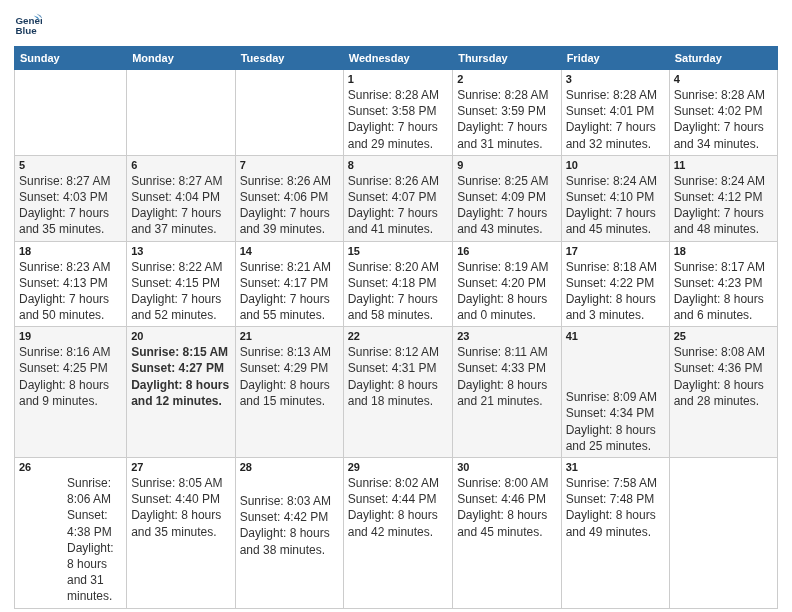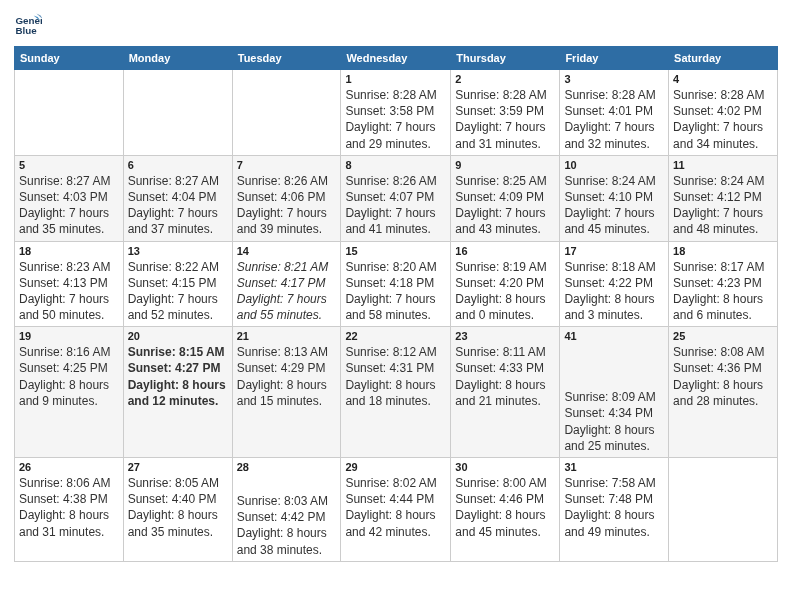--- a/index.html
+++ b/index.html
@@ -212,21 +212,21 @@
           </td>
           <td>
             <div class="day-num">13</div>
             <div class="day-info" style="white-space: pre-line;">Sunrise: 8:22 AM
 Sunset: 4:15 PM
 Daylight: 7 hours
 and 52 minutes.</div>
           </td>
           <td>
             <div class="day-num">14</div>
-            <div class="day-info" style="white-space: pre-line; font-style: italic;">Sunrise: 8:21 AM
+            <div class="day-info" style="white-space: pre-line;">Sunrise: 8:21 AM
 Sunset: 4:17 PM
 Daylight: 7 hours
 and 55 minutes.</div>
           </td>
           <td>
             <div class="day-num">15</div>
             <div class="day-info" style="white-space: pre-line;">Sunrise: 8:20 AM
 Sunset: 4:18 PM
 Daylight: 7 hours
 and 58 minutes.</div>
@@ -300,21 +300,21 @@
             <div class="day-num">25</div>
             <div class="day-info" style="white-space: pre-line;">Sunrise: 8:08 AM
 Sunset: 4:36 PM
 Daylight: 8 hours
 and 28 minutes.</div>
           </td>
         </tr>
         <tr>
           <td>
             <div class="day-num">26</div>
-            <div class="day-info" style="white-space: pre-line;">Sunrise: 8:06 AM
+            <div class="day-info" style="white-space: pre-line; margin-left: 48px;">Sunrise: 8:06 AM
 Sunset: 4:38 PM
 Daylight: 8 hours
 and 31 minutes.</div>
           </td>
           <td>
             <div class="day-num">27</div>
             <div class="day-info" style="white-space: pre-line;">Sunrise: 8:05 AM
 Sunset: 4:40 PM
 Daylight: 8 hours
 and 35 minutes.</div>

